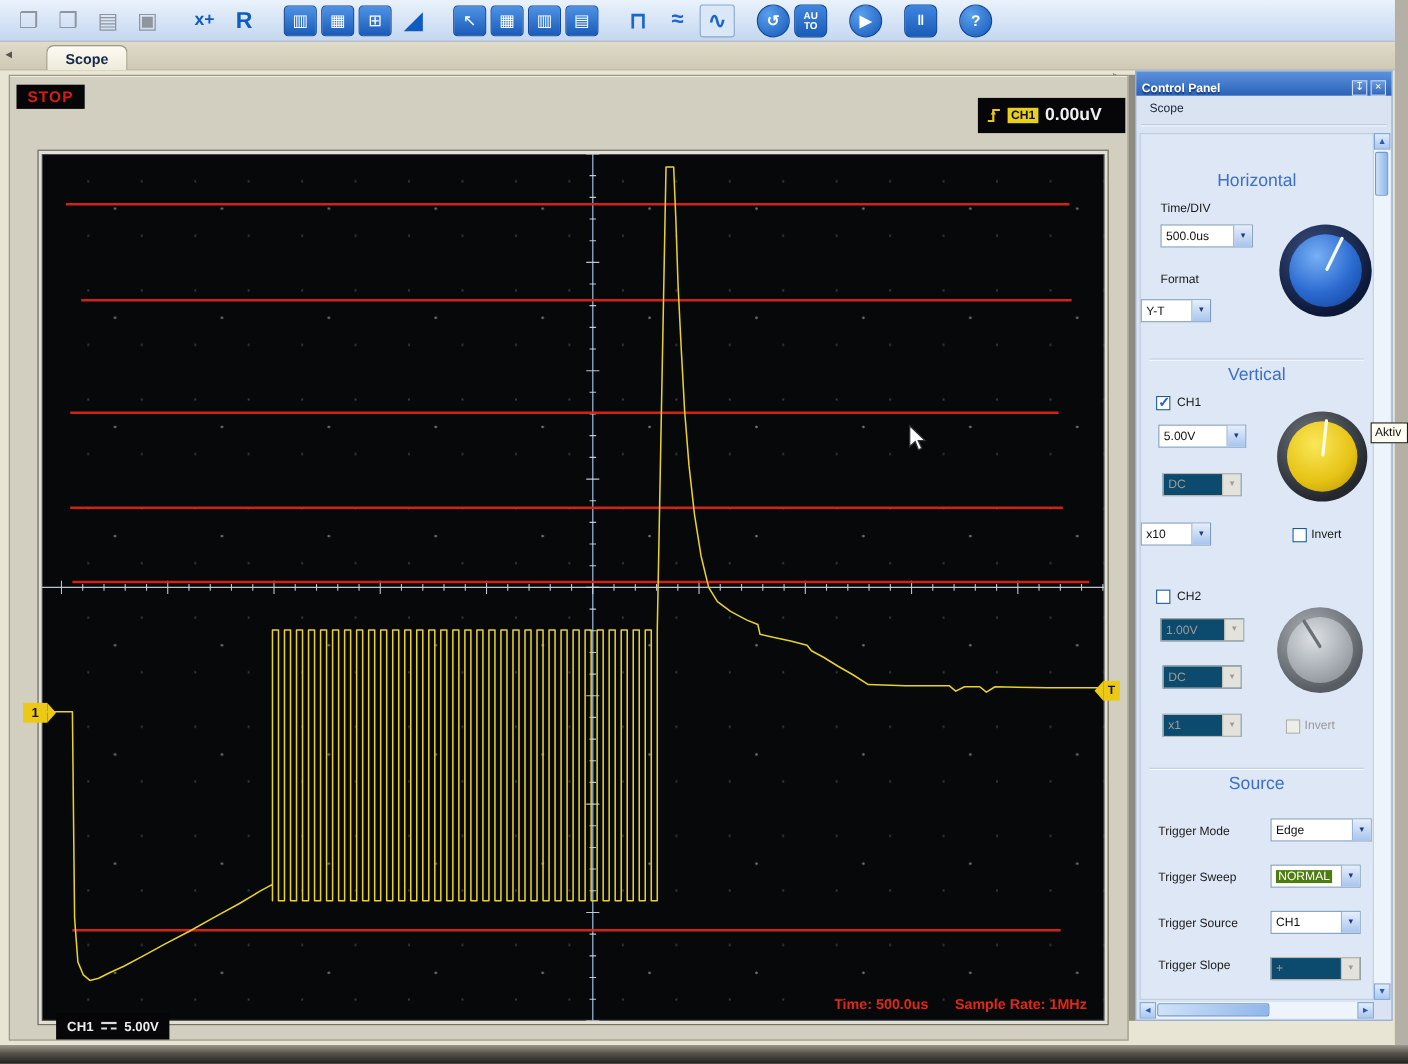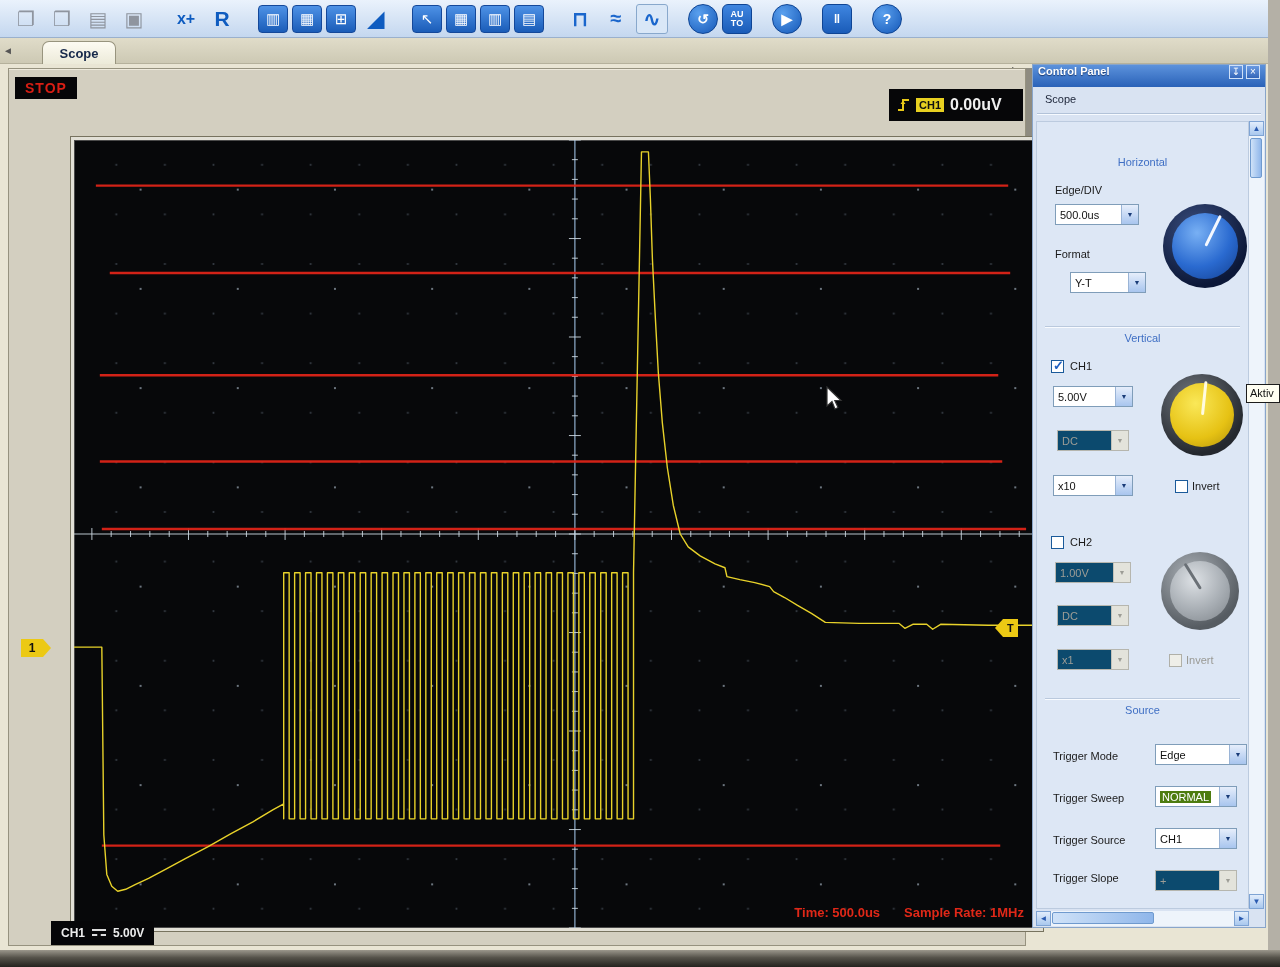--- a/index.html
+++ b/index.html
@@ -34,49 +34,49 @@
   #trig-readout{position:absolute;left:880px;top:20px;width:134px;height:32px;background:#060608;display:flex;align-items:center;gap:6px;padding:0 8px}
   #trig-ch{background:#e8d020;color:#111;font-weight:bold;font-size:11px;padding:1px 3px}
   #trig-val{color:#f0f0f0;font-weight:bold;font-size:16px}
 
   #screen{position:absolute;left:26px;top:68px;width:972px;height:794px;border:3px solid #e2e0d6;box-shadow:0 0 0 1px #77735f, inset 0 0 0 1px #4a4a4a;
     background-color:#07080a;
     background-image:
       radial-gradient(circle, rgba(175,190,205,.6) .8px, transparent 1.5px),
       radial-gradient(circle, rgba(120,135,152,.38) .8px, transparent 1.3px);
     background-size:97.2px 99.25px, 48.6px 49.6px;
-    background-position:18px 0px, 18px 0px;margin-left:36px;}
+    background-position:18px 0px, 18px 0px;}
   #scope-svg{position:absolute;left:0;top:0;width:100%;height:100%}
   #time-readout{position:absolute;right:16px;bottom:8px;display:flex;gap:24px;color:#e02818;font-weight:bold;font-size:13px}
 
   #left-marker{position:absolute;left:12px;top:570px;width:22px;height:18px;background:#ecc914;color:#111;font-weight:bold;font-size:12px;display:flex;align-items:center;justify-content:center;z-index:5}
   #left-marker::after{content:"";position:absolute;right:-8px;border-top:9px solid transparent;border-bottom:9px solid transparent;border-left:8px solid #ecc914}
   #right-marker{position:absolute;left:986px;top:550px;height:18px;display:flex;align-items:center;z-index:5}
   #right-marker::before{content:"";border-top:9px solid transparent;border-bottom:9px solid transparent;border-right:8px solid #ecc914}
   #right-marker .lbl{background:#ecc914;color:#111;font-weight:bold;font-size:11px;height:18px;display:flex;align-items:center;padding:0 4px}
 
   #ch-readout{position:absolute;left:42px;top:852px;height:24px;background:#060608;display:flex;align-items:center;gap:7px;padding:0 10px;color:#ececec;font-weight:bold;font-size:12px;z-index:6}
   .dc-sym{display:inline-block;width:14px;height:9px;border-top:2px solid #dcdcdc;position:relative}
   .dc-sym::after{content:"";position:absolute;left:0;top:3px;width:100%;border-top:2px dashed #dcdcdc}
 
   #expand-icon{position:absolute;left:1012px;top:64px;color:#444;font-size:11px}
   #expand-icon::after{content:"▷"}
   #panel-shadow{position:absolute;left:1026px;top:68px;width:6px;height:860px;background:#44423a;opacity:.55}
 
   
   #control-panel{position:absolute;left:1032px;top:64px;width:234px;height:864px;background:#d9e3f2;border:1px solid #89a5c9}
-  #cp-title{position:absolute;left:0;top:0;width:100%;height:22px;background:linear-gradient(#5c92dc,#2a62b8);display:flex;align-items:flex-start;padding:0 5px;gap:3px}
+  #cp-title{position:absolute;left:0;top:0;width:100%;height:22px;background:linear-gradient(#5c92dc,#2a62b8);display:flex;align-items:flex-end;padding:0 5px;gap:3px}
   #cp-title .ttl{flex:1;color:#fff;font-size:11px;font-weight:bold;text-shadow:0 1px 1px #1a3a70}
   .cp-btn{width:14px;height:14px;background:linear-gradient(#6a9ae2,#3566b8);border:1px solid #cfe0f8;color:#fff;font-size:10px;line-height:12px;text-align:center;flex:0 0 auto}
   .cp-btn.pin::after{content:"↧"}
   .cp-btn.close::after{content:"×"}
   #cp-sub{position:absolute;left:12px;top:28px;font-size:11px;color:#1c2438}
   .groove{position:absolute;height:2px;border-top:1px solid #b2c2d8;border-bottom:1px solid #f6faff}
   #cp-content{position:absolute;left:3px;top:56px;width:213px;height:788px;background:#dde7f5;border:1px solid #bccbdf}
-  .sec-head{position:absolute;left:0;width:100%;text-align:center;font-size:11px;color:#3f6fc4}
+  .sec-head{position:absolute;left:0;width:100%;text-align:center;font-size:16px;color:#3f6fc4}
   .divider{position:absolute;left:8px;right:8px;height:2px;border-top:1px solid #bac9dd;border-bottom:1px solid #f8fbff}
   .cp-label{position:absolute;font-size:11px;color:#1a1a1a;white-space:nowrap}
   .cp-label.dim{color:#9a9a94}
 
   .dd{position:absolute;height:21px;background:#fff;border:1px solid #7f9db9;display:flex;align-items:center;font-size:11px;color:#111}
   .dd .val{flex:1;padding-left:4px;overflow:hidden;white-space:nowrap}
   .dd .btn{width:17px;height:100%;background:linear-gradient(#e6eefb,#a8c5ee);border-left:1px solid #9ab4d6;display:flex;align-items:center;justify-content:center;flex:0 0 auto}
   .dd .btn::after{content:"▼";font-size:7px;color:#1a3c78}
   .dd.disabled{background:#0c4a6e;border-color:#b6b6ae;color:#9d9d96}
   .dd.disabled .btn{background:#e3e3db;border-color:#c2c2ba}
@@ -211,31 +211,31 @@
       <span class="ttl">Control Panel</span>
       <span class="cp-btn pin"></span>
       <span class="cp-btn close"></span>
     </div>
     <div id="cp-sub">Scope</div>
     <div class="groove" style="left:4px;right:4px;top:48px"></div>
 
     <div id="cp-content">
 
       <div class="sec-head" style="top:34px">Horizontal</div>
-      <div class="cp-label" style="left:18px;top:62px">Edge/DIV</div>
+      <div class="cp-label" style="left:18px;top:62px">Time/DIV</div>
       <div class="dd" style="left:18px;top:82px;width:84px">
         <span class="val">500.0us</span>
           <span class="btn"></span>
       </div>
       <div class="knob kb-blue" style="left:126px;top:82px;width:84px;height:84px">
         <div class="cap"></div>
           <div class="ptr"></div>
       </div>
       <div class="cp-label" style="left:18px;top:126px">Format</div>
-      <div class="dd" style="left:33px;top:150px;width:76px">
+      <div class="dd" style="left:0;top:150px;width:64px">
         <span class="val">Y-T</span>
           <span class="btn"></span>
       </div>
 
       <div class="divider" style="top:204px"></div>
       <div class="sec-head" style="top:210px">Vertical</div>
 
       <span class="cb checked" style="left:14px;top:238px"></span>
       <div class="cp-label" style="left:33px;top:238px">CH1</div>
       <div class="dd" style="left:16px;top:264px;width:80px">
@@ -243,21 +243,21 @@
           <span class="btn"></span>
       </div>
       <div class="knob kb-yellow" style="left:124px;top:252px;width:82px;height:82px">
         <div class="cap"></div>
           <div class="ptr"></div>
       </div>
       <div class="dd disabled" style="left:20px;top:308px;width:72px">
         <span class="val">DC</span>
           <span class="btn"></span>
       </div>
-      <div class="dd" style="left:16px;top:353px;width:80px">
+      <div class="dd" style="left:0;top:353px;width:64px">
         <span class="val">x10</span>
           <span class="btn"></span>
       </div>
       <span class="cb" style="left:138px;top:358px"></span>
       <div class="cp-label" style="left:155px;top:358px">Invert</div>
 
       <span class="cb" style="left:14px;top:414px"></span>
       <div class="cp-label" style="left:33px;top:414px">CH2</div>
       <div class="dd disabled" style="left:18px;top:440px;width:76px">
         <span class="val">1.00V</span>

